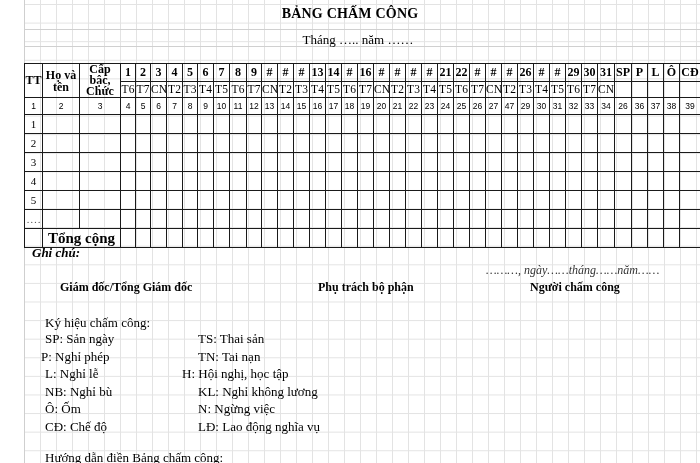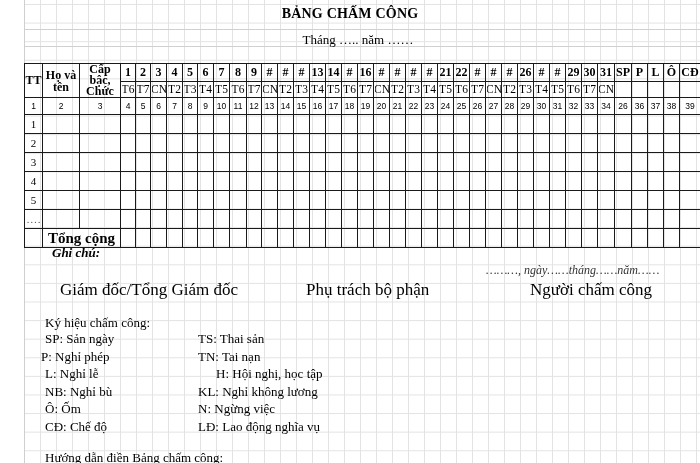--- a/index.html
+++ b/index.html
@@ -13,31 +13,31 @@
     background-position: 24px 0, 0 4px;
   }
   .left-gutter { position:absolute; left:0; top:0; width:24px; height:463px; background:#fff; border-right:1px solid #cfcfcf; }
   .abs { position:absolute; }
   .title { left:0; width:700px; top:6px; text-align:center; font-weight:bold; font-size:14px; letter-spacing:0.2px; }
   .subtitle { left:8px; width:700px; top:32px; text-align:center; font-size:13px; }
   .sheet-line { position:absolute; left:24px; width:676px; height:1px; background:#d0d0d0; }
   table.tc { position:absolute; left:24px; top:63px; border-collapse:collapse; table-layout:fixed; }
   table.tc td { border:1px solid #1a1a1a; padding:0; text-align:center; vertical-align:middle; overflow:hidden; white-space:nowrap; }
   .h1 td { height:16px; font-weight:bold; font-size:12px; }
-  .h2 td { height:15px; font-size:11.5px;border-radius:6px; }
+  .h2 td { height:15px; font-size:11.5px; }
   .idx td { height:16px; font-family:"Liberation Sans", sans-serif; font-size:8.5px; }
   .dr td { height:18px; font-size:11px; text-align:left; padding-left:3px; }
   .hdr-tt { font-weight:bold; font-size:12px; }
   .hdr-name { font-weight:bold; font-size:11px; line-height:12px; white-space:normal !important; }
   .hdr-rank { font-weight:bold; font-size:11px; line-height:11px; white-space:normal !important; vertical-align:top !important; }
   .total td { height:18px; }
   .total .lbl { font-weight:bold; font-size:15px; text-align:center; }
   .dots { font-size:8px; letter-spacing:0.5px; color:#555; }
   .note { font-weight:bold; font-style:italic; font-size:13px; }
-  .sig { font-weight:normal; font-size:17px; }
+  .sig { font-weight:bold; font-size:12px; }
   .dateline { font-style:italic; font-size:12px; color:#333; }
   .legend { font-size:13px; }
   .legend-title { font-weight:normal; font-size:13px; }
 </style>
 </head>
 <body>
 
 <div class="grid-bg"></div>
 <div class="left-gutter"></div>
 <div class="sheet-line" style="top:29px"></div>
@@ -189,21 +189,21 @@
         <td>18</td>
         <td>19</td>
         <td>20</td>
         <td>21</td>
         <td>22</td>
         <td>23</td>
         <td>24</td>
         <td>25</td>
         <td>26</td>
         <td>27</td>
-        <td>28</td>
+        <td>47</td>
         <td>29</td>
         <td>30</td>
         <td>31</td>
         <td>32</td>
         <td>33</td>
         <td>34</td>
         <td>26</td>
         <td>36</td>
         <td>37</td>
         <td>38</td>
@@ -491,38 +491,38 @@
         <td></td>
         <td></td>
         <td></td>
         <td></td>
         <td></td>
         <td></td>
       </tr>
     </tbody>
 </table>
 
-<div class="abs note" style="left:52px;top:245px">Ghi chú:</div>
+<div class="abs note" style="left:32px;top:245px">Ghi chú:</div>
 <div class="abs dateline" style="left:486px;top:263px">………, ngày……tháng……năm……</div>
 
 <div class="abs sig" style="left:60px;top:280px">Giám đốc/Tổng Giám đốc</div>
-<div class="abs sig" style="left:306px;top:280px">Phụ trách bộ phận</div>
+<div class="abs sig" style="left:318px;top:280px">Phụ trách bộ phận</div>
 <div class="abs sig" style="left:530px;top:280px">Người chấm công</div>
 
 <div class="abs legend-title" style="left:45px;top:315px">Ký hiệu chấm công:</div>
 <div id="legend-left">
     <div class="abs legend" style="left:45px;top:331px">SP: Sản ngày</div>
     <div class="abs legend" style="left:41px;top:348.5px">P: Nghỉ phép</div>
     <div class="abs legend" style="left:45px;top:366px">L: Nghỉ lễ</div>
     <div class="abs legend" style="left:45px;top:383.5px">NB: Nghỉ bù</div>
     <div class="abs legend" style="left:45px;top:401px">Ô: Ốm</div>
     <div class="abs legend" style="left:45px;top:418.5px">CĐ: Chế độ</div>
   </div>
 <div id="legend-right">
     <div class="abs legend" style="left:198px;top:331px">TS: Thai sản</div>
     <div class="abs legend" style="left:198px;top:348.5px">TN: Tai nạn</div>
-    <div class="abs legend" style="left:216px;top:366px">H: Hội nghị, học tập</div>
+    <div class="abs legend" style="left:182px;top:366px">H: Hội nghị, học tập</div>
     <div class="abs legend" style="left:198px;top:383.5px">KL: Nghỉ không lương</div>
     <div class="abs legend" style="left:198px;top:401px">N: Ngừng việc</div>
     <div class="abs legend" style="left:198px;top:418.5px">LĐ: Lao động nghĩa vụ</div>
   </div>
 
 <div class="abs legend-title" style="left:45px;top:450px">Hướng dẫn điền Bảng chấm công:</div>
 
 </body></html>

